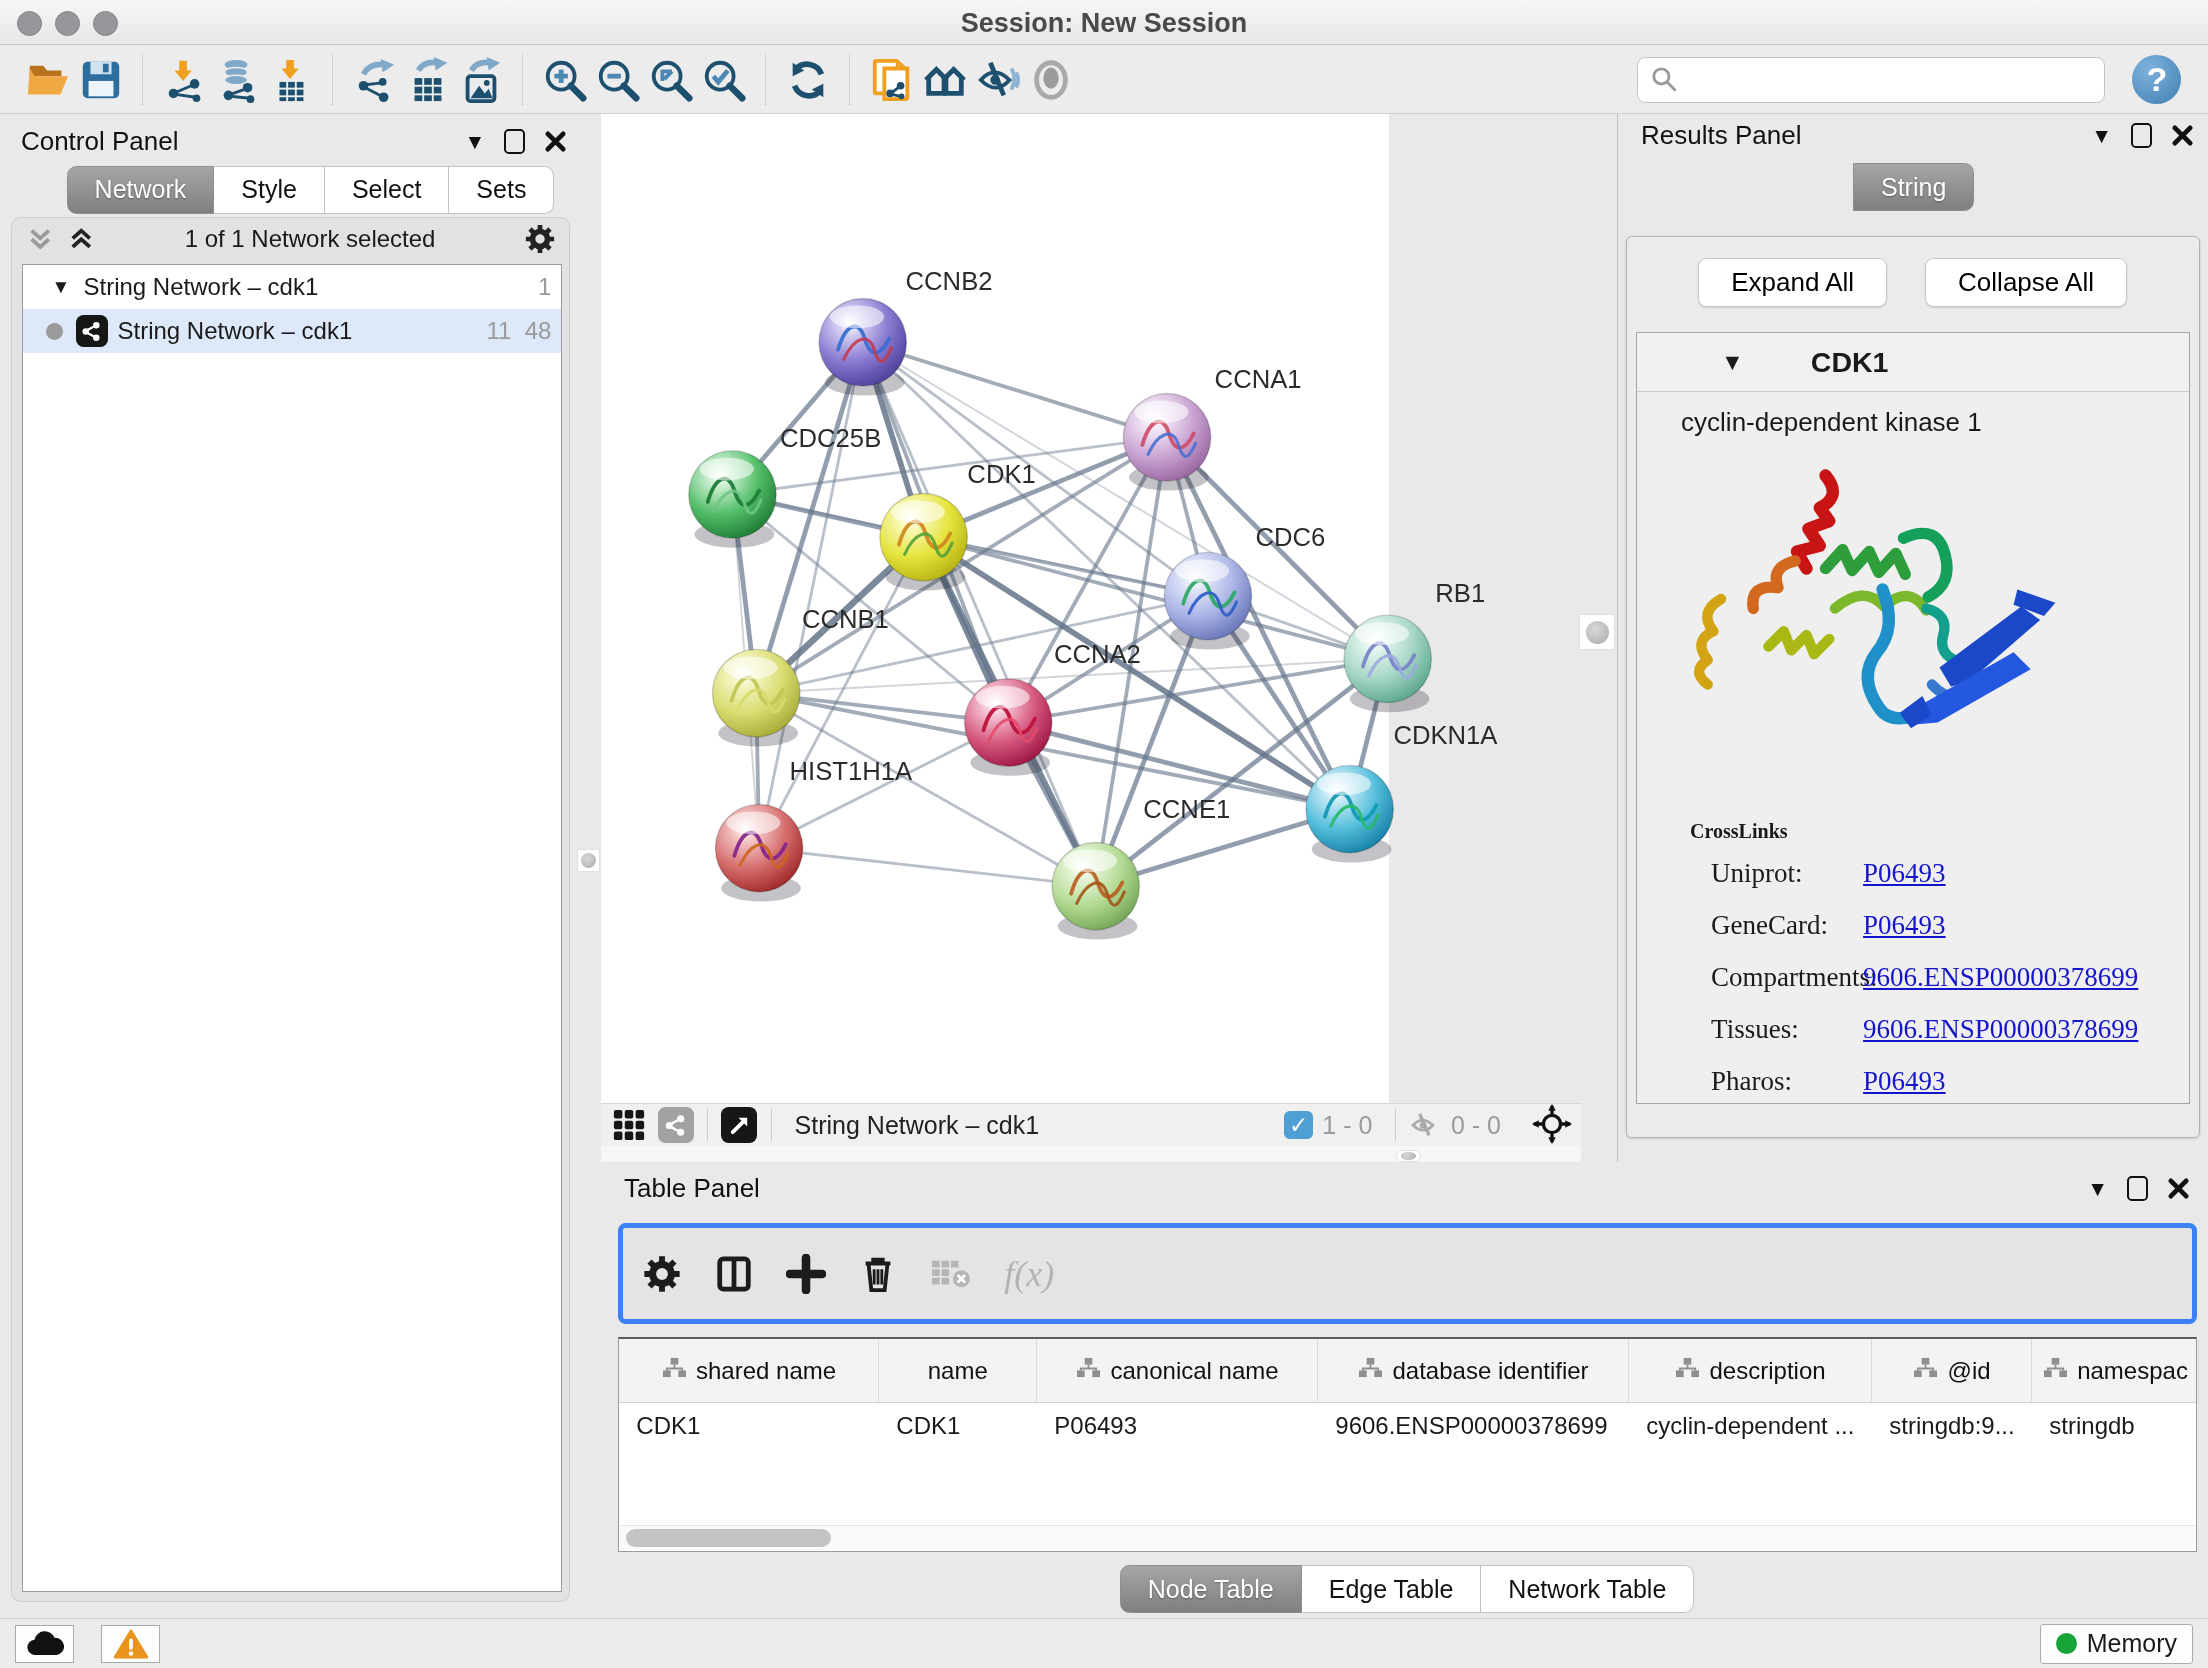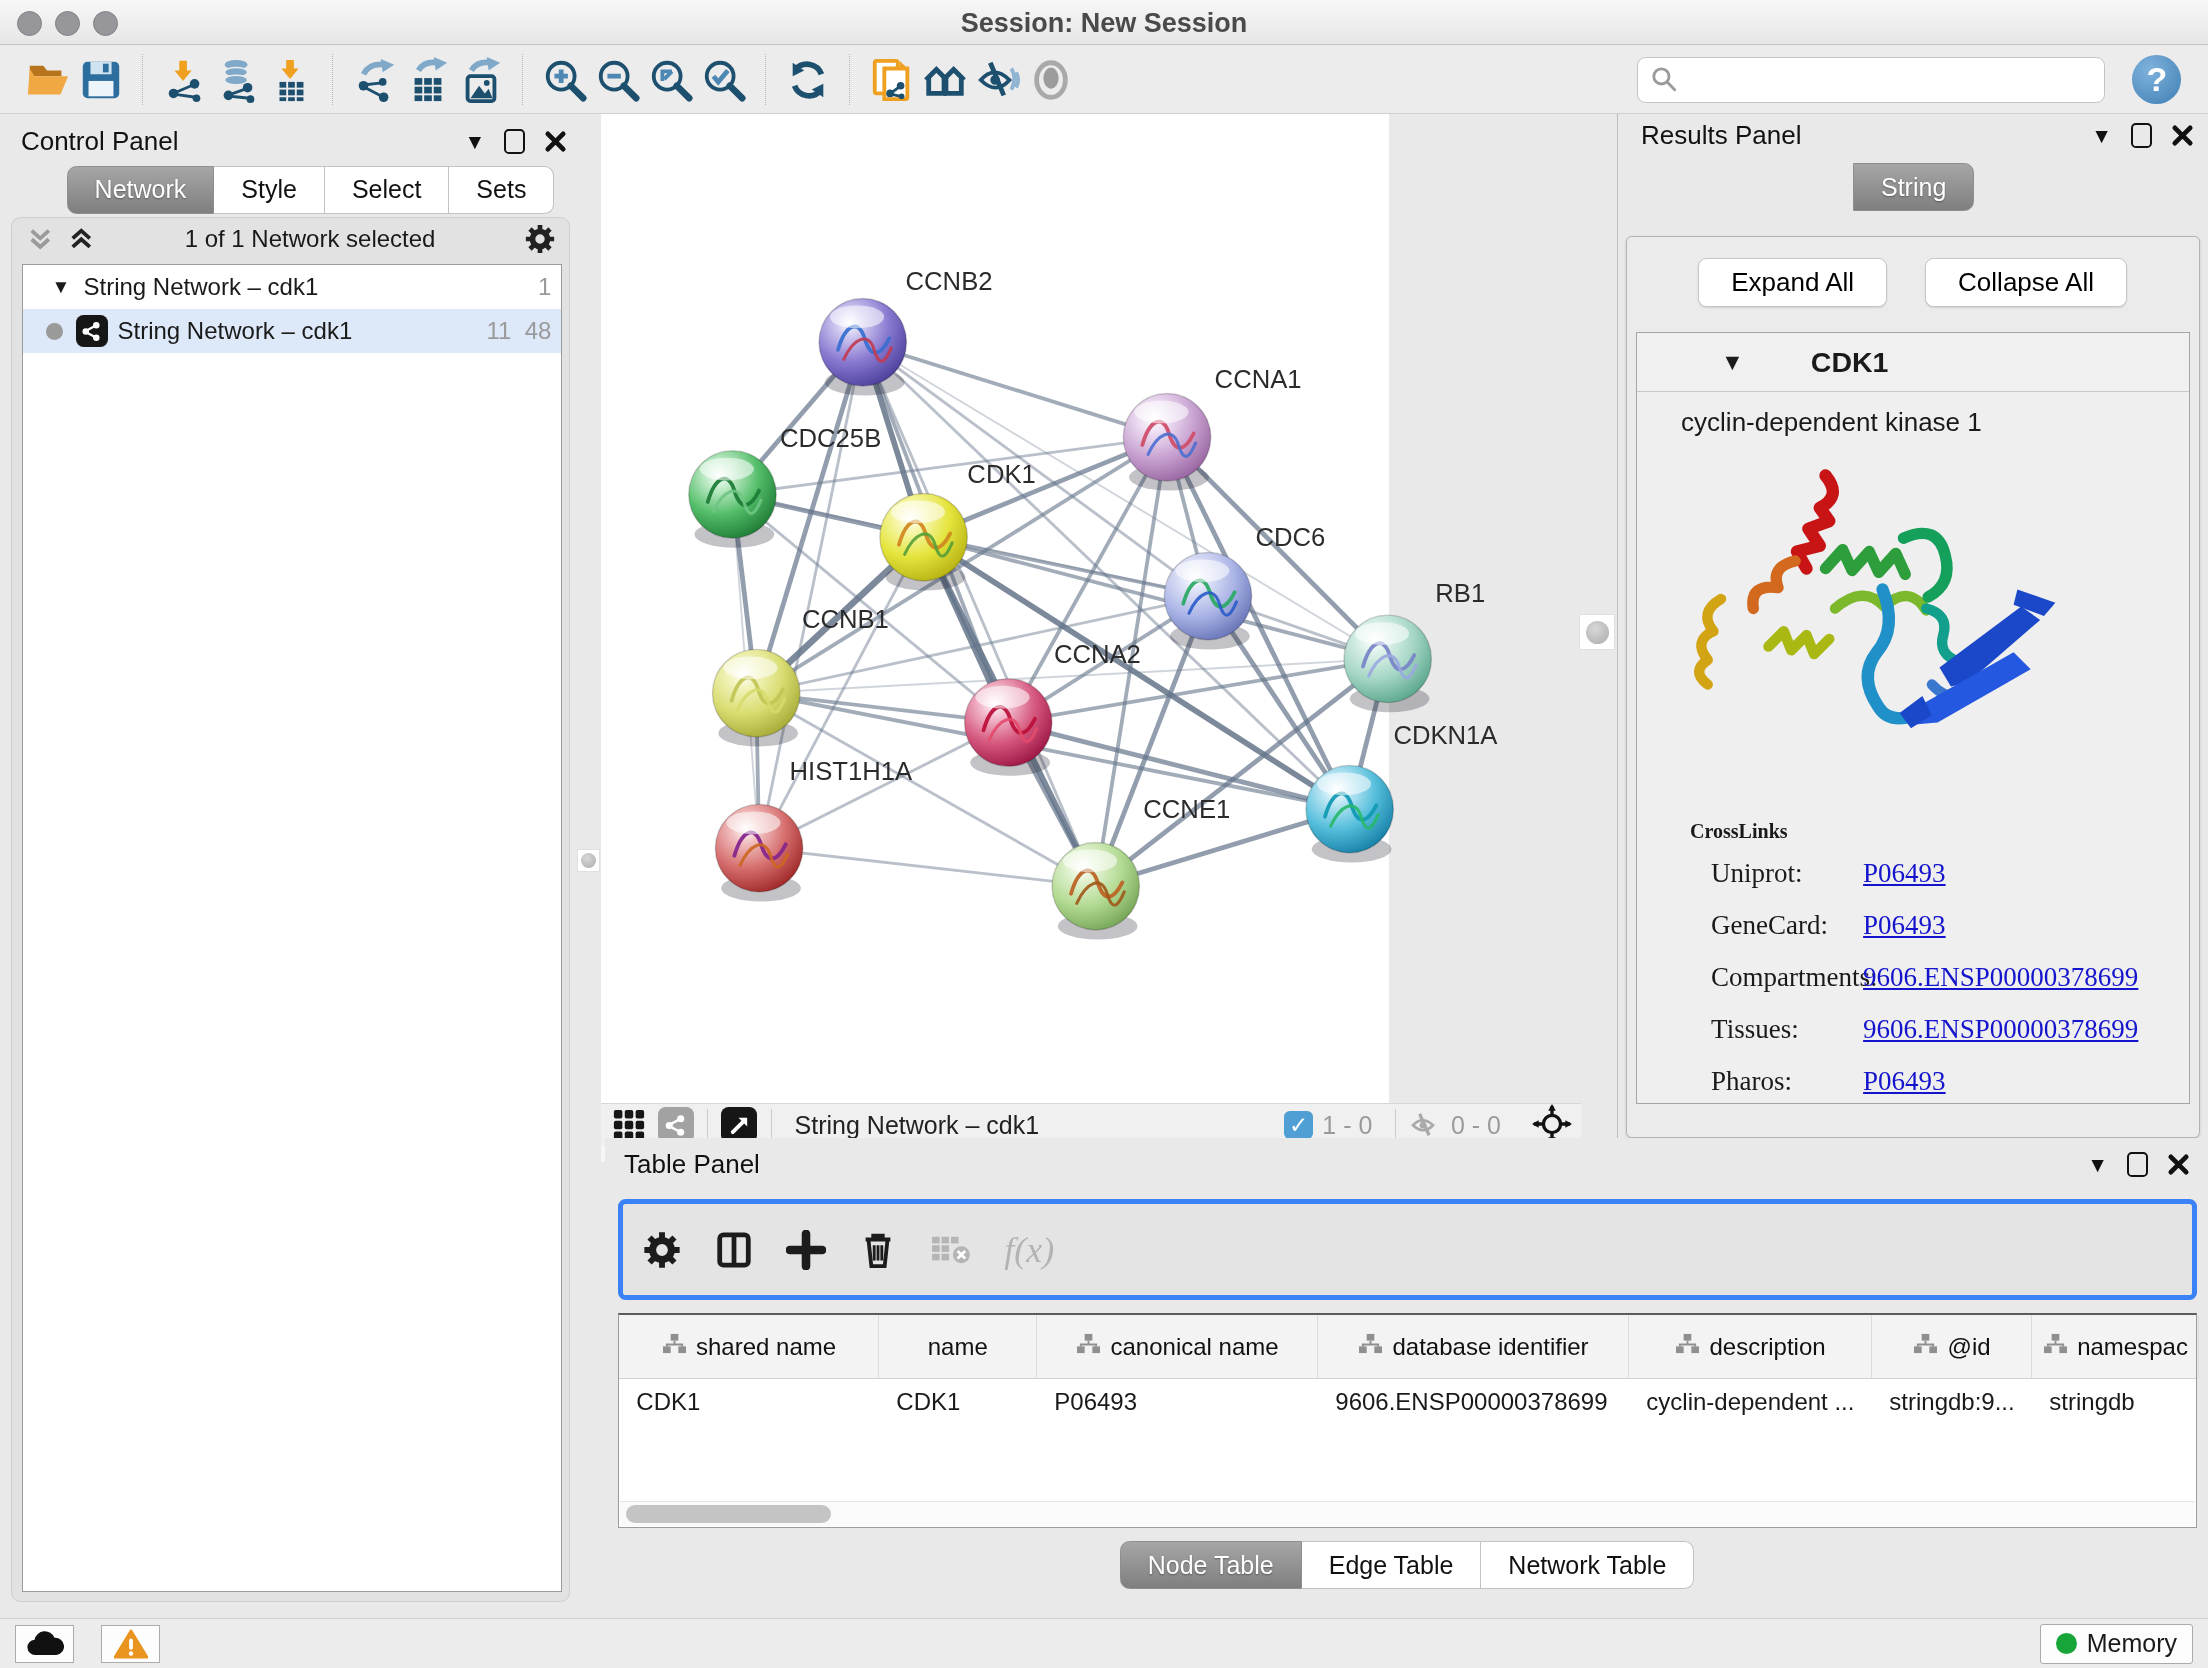--- a/index.html
+++ b/index.html
@@ -95,21 +95,21 @@
   #rp-sec-title{font-size:28.5px;font-weight:bold;margin-left:67px;}
   #rp-subtitle{font-size:26px;margin:15px 0 0 44px;}
   #protein-img{position:absolute;left:46px;top:114px;}
   #crosslinks{position:absolute;left:53px;top:487px;width:476px;}
   #crosslinks .cl-title{font-weight:bold;font-size:20px;margin-bottom:15px;}
   .cl-row{display:flex;font-size:27px;margin-bottom:21px;}
   .cl-row .cl-label{width:173px;padding-left:21px;}
   .cl-row .cl-link{color:#1414cc;text-decoration:underline;}
 
   
-  #table-panel{position:absolute;left:605px;top:1138px;width:1604px;height:455px;background:#e9e9e9;}
+  #table-panel{position:absolute;left:605px;top:1162px;width:1604px;height:455px;background:#e9e9e9;}
   #tp-header{display:flex;justify-content:space-between;align-items:center;padding:0 19px 0 19px;height:53px;}
   #tp-toolbar{position:absolute;left:13.3px;top:61px;width:1579px;height:101px;background:#e4e4e4;
     border:5px solid #3b82f6;border-radius:7.6px;display:flex;align-items:center;padding:0 19px;gap:32px;}
   #tp-toolbar svg{display:block;}
   .fx{font-family:"Liberation Serif",serif;font-style:italic;font-size:36px;color:#b3b3b3;}
   #tp-table{position:absolute;left:13.3px;top:175px;width:1579px;height:215px;background:#fff;
     border:1px solid #9b9b9b;border-top:2.9px solid #5c5c5c;}
   #tp-thead{display:flex;height:64px;background:#f3f3f3;border-bottom:1px solid #d2d2d2;}
   .th{display:flex;align-items:center;justify-content:center;gap:9.5px;font-size:24px;color:#111;
     border-right:1px solid #dcdcdc;overflow:hidden;white-space:nowrap;flex:0 0 auto;}

